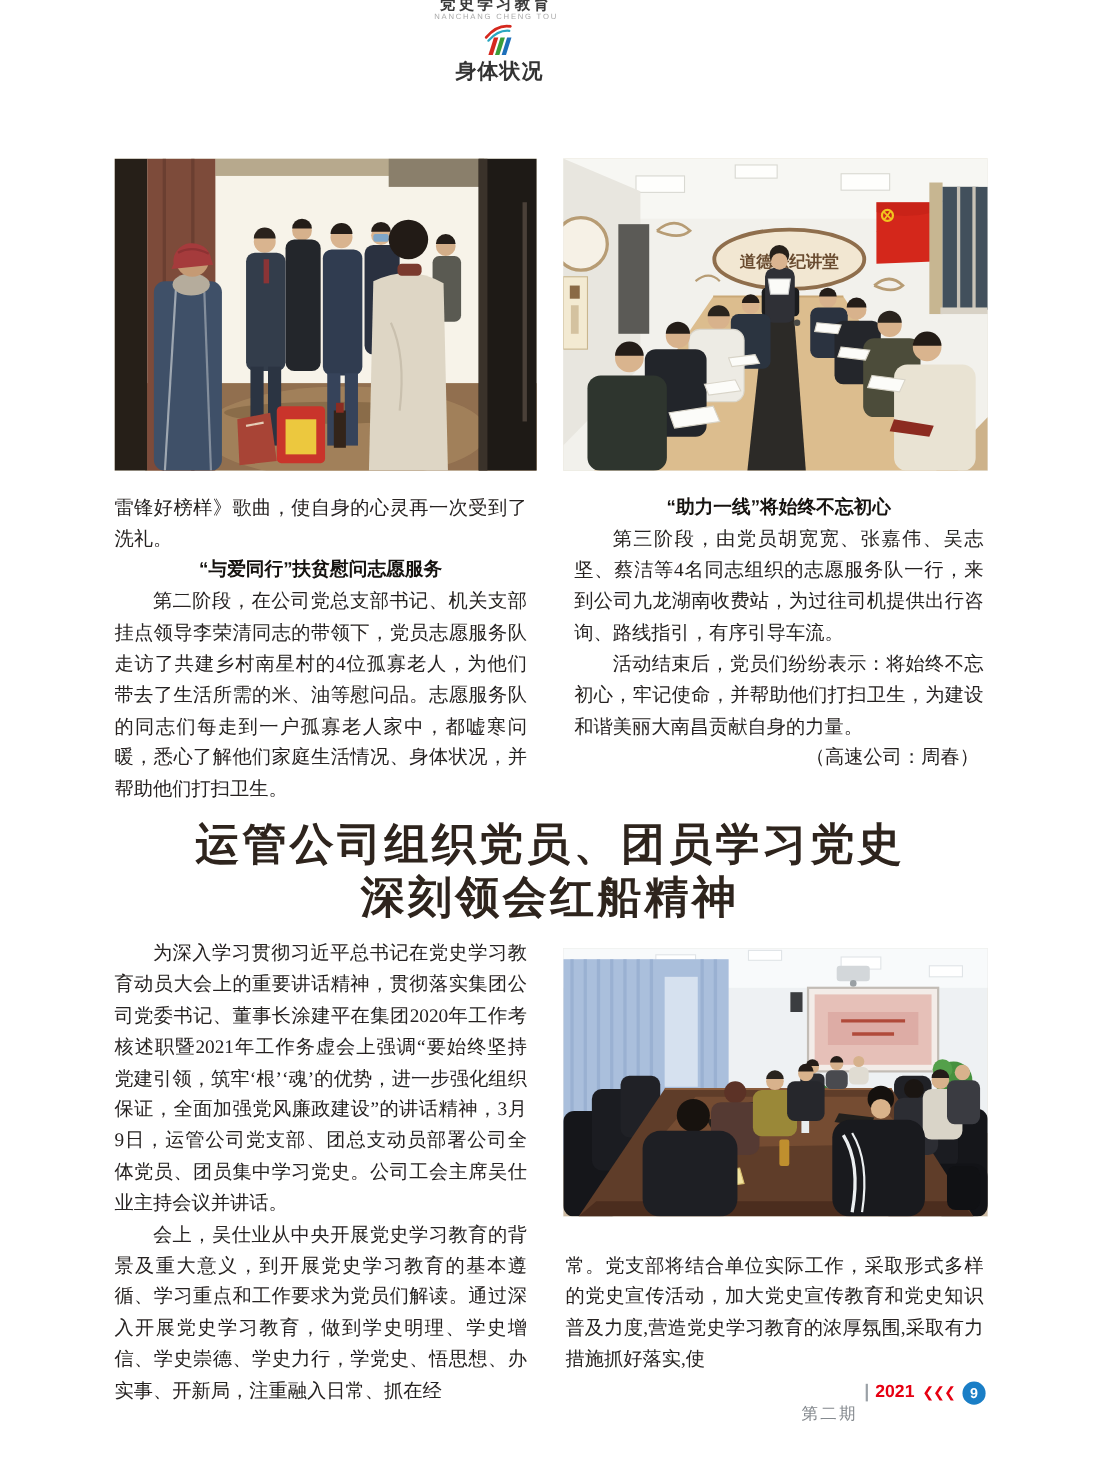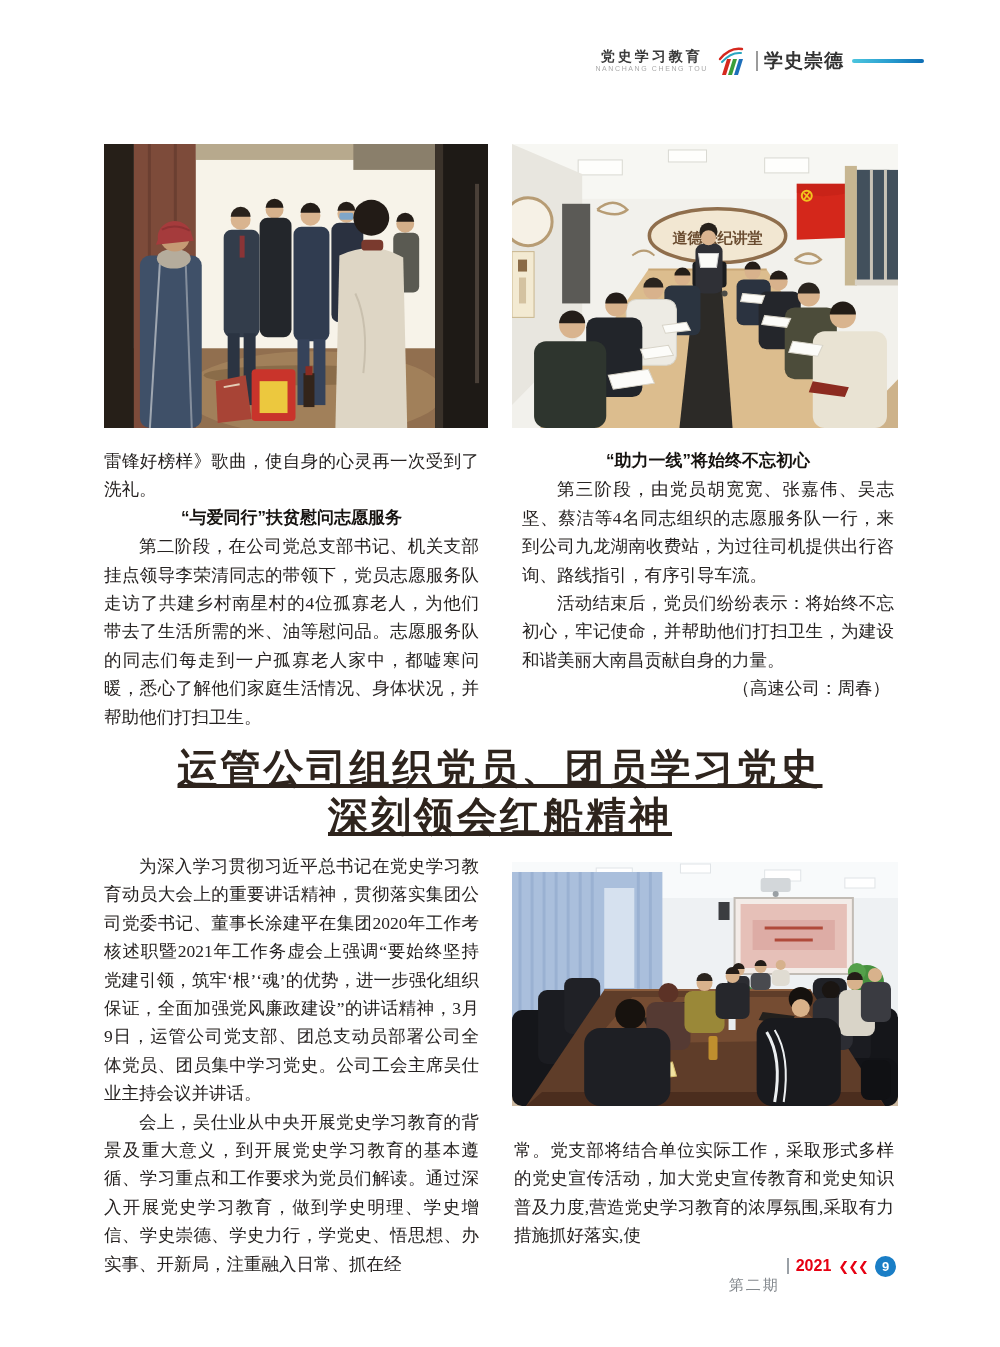--- a/index.html
+++ b/index.html
@@ -1,21 +1,21 @@
 <!DOCTYPE html>
 <html><head>
 <meta charset="utf-8">
 <style>
   html,body{margin:0;padding:0;background:#ffffff;}
   .page{position:relative;width:1000px;height:1347px;background:#ffffff;overflow:hidden;
         font-family:"Liberation Serif",serif;color:#262221;}
 
   
-  .header{position:absolute;top:44px;left:16px;width:908px;height:34px;
-          display:flex;align-items:center;justify-content:flex-end;}
+  .header{position:absolute;top:44px;left:0;width:908px;height:34px;
+          display:flex;align-items:center;justify-content:flex-end;flex-direction:column;}
   .header-titles{text-align:center;margin-right:6px;}
   .header-cn{font-family:"Liberation Sans",sans-serif;font-weight:bold;font-size:14px;
              letter-spacing:3px;color:#3a3a3a;line-height:15px;}
   .header-en{font-family:"Liberation Sans",sans-serif;font-size:7px;letter-spacing:1.6px;
              color:#a9a9a9;line-height:9px;}
   .logo{width:32px;height:32px;margin:0 4px 0 0;}
   .header-sep{width:2px;height:20px;background:#9b9b9b;margin:0 6px;}
   .header-org{font-family:"Liberation Sans",sans-serif;font-weight:bold;font-size:19px;
               letter-spacing:1px;color:#333333;}
   .header-line{width:72px;height:4px;margin-left:8px;border-radius:2px;
@@ -36,21 +36,21 @@
            color:#15120f;text-align:center;text-indent:0;}
   .byline{text-align:right;padding-right:4px;}
   .top-left-col{left:104px;top:447px;width:375px;}
   .top-right-col{left:522px;top:447px;width:372px;}
   .main-left-col{left:104px;top:852px;width:375px;}
   .main-right-col{left:514px;top:1136px;width:380px;}
 
   
   .main-title{position:absolute;left:0;top:744px;width:1000px;text-align:center;
               font-family:"Liberation Sans",sans-serif;font-weight:900;font-size:40px;
-              letter-spacing:3px;line-height:48px;color:#2e241d;text-decoration:underline;}
+              letter-spacing:3px;line-height:48px;color:#2e241d;}
 
   
   .footer{position:absolute;top:1254px;right:104px;height:24px;
           display:flex;align-items:center;gap:7px;}
   .footer-issue{font-family:"Liberation Sans",sans-serif;font-size:15px;letter-spacing:2px;
                 color:#84898e;margin-top:38px;}
   .footer-bar{width:2px;height:16px;background:#9aa0a6;}
   .footer-year{font-family:"Liberation Sans",sans-serif;font-weight:bold;font-size:16px;
                color:#e60012;}
   .footer-chevrons{font-family:"DejaVu Sans",sans-serif;font-size:13px;font-weight:bold;
@@ -72,21 +72,21 @@
     <div class="logo">
       <svg viewBox="0 0 32 32">
         <path d="M6,14 Q16,2 28,4" fill="none" stroke="#d5281e" stroke-width="2.4" stroke-linecap="round"></path>
         <path d="M8,17 Q17,7 27,8" fill="none" stroke="#2aa7c0" stroke-width="2" stroke-linecap="round"></path>
         <polygon points="8,30 13,14 17,14 12,30" fill="#d5281e"></polygon>
         <polygon points="14,30 19,14 23,14 18,30" fill="#3a9e3a"></polygon>
         <polygon points="20,30 25,14 29,14 24,30" fill="#1d6fba"></polygon>
       </svg>
     </div>
     <div class="header-sep"></div>
-    <div class="header-org">学史崇德</div>
+    <div class="header-org">身体状况</div>
     <div class="header-line"></div>
   </div>
 
   <div class="photo photo-1">
     <svg viewBox="0 0 385 285" preserveAspectRatio="none">
       <rect width="385" height="285" fill="#ddd4c2"></rect>
       <rect x="92" y="0" width="245" height="215" fill="#f7f3e9"></rect>
       <rect x="92" y="0" width="245" height="16" fill="#b7a98d"></rect>
       <rect x="250" y="0" width="87" height="26" fill="#8a7f6b"></rect>
       <rect x="28" y="205" width="357" height="80" fill="#916f4f"></rect>

